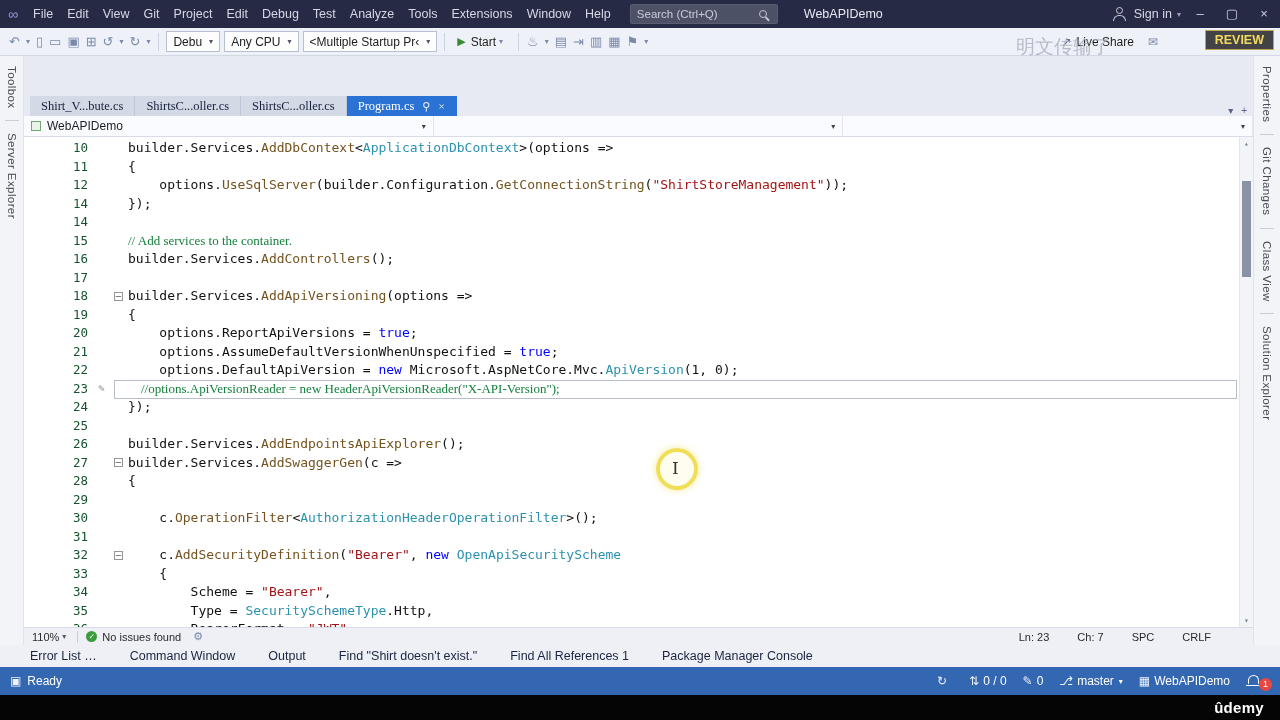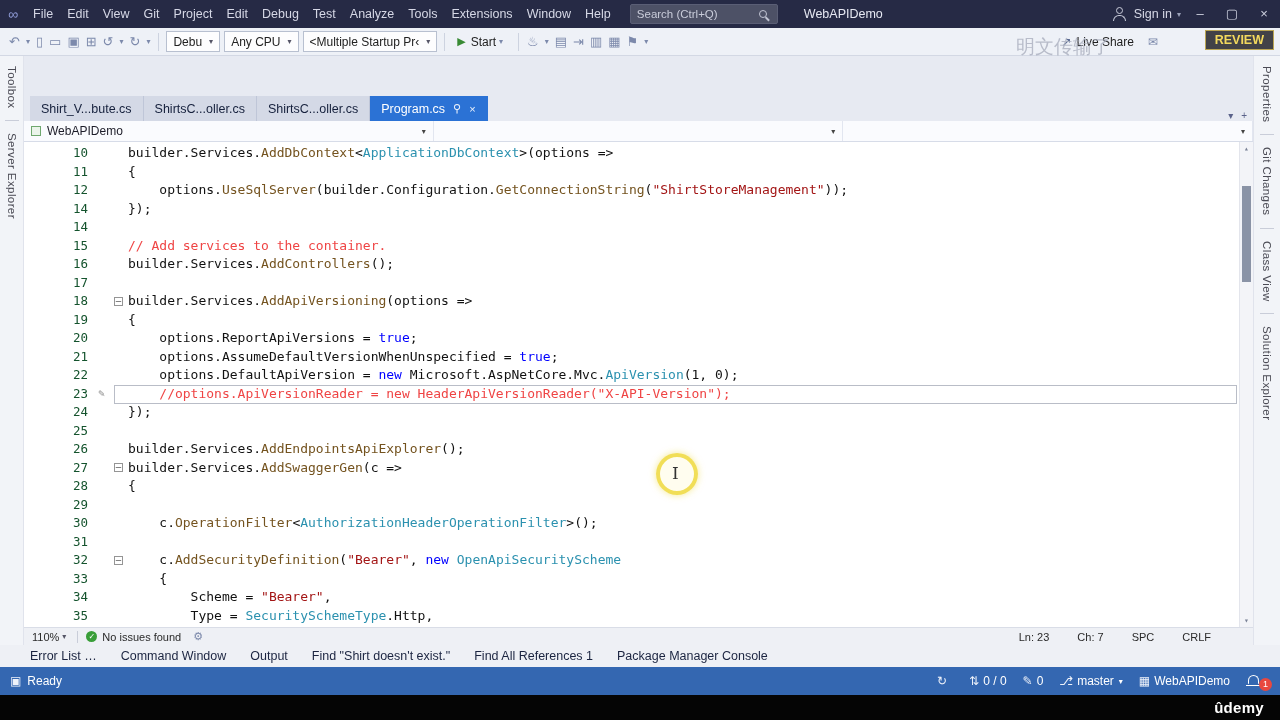--- a/index.html
+++ b/index.html
@@ -40,61 +40,61 @@
   .main { flex:1; display:flex; min-height:0; }
   .tool-strip { flex:0 0 24px; background:#f2f4f8; display:flex; flex-direction:column; align-items:center; padding-top:10px; gap:12px; }
   .tool-strip.left { border-right:1px solid #e0e3ec; }
   .tool-strip.right { flex:0 0 27px; border-left:1px solid #e0e3ec; }
   .vtab { writing-mode:vertical-rl; font-size:11.5px; color:#4b4b55; letter-spacing:0.4px; }
   .vsep { width:14px; height:1px; background:#c9cdd9; }
   .center { flex:1; display:flex; flex-direction:column; min-width:0; }
 
   
   .tabstrip { flex:0 0 28px; background:#e7eaf2; display:flex; align-items:flex-end; padding-left:6px; }
-  .tab { height:25px; display:flex; align-items:center; padding:0 11px; background:#d4d9e6; border-right:1px solid #bfc6d8; font-size:12.5px; color:#15203c; white-space:nowrap; }
+  .tab { height:20px; display:flex; align-items:center; padding:0 11px; background:#d4d9e6; border-right:1px solid #bfc6d8; font-size:12.5px; color:#15203c; white-space:nowrap;font-family:Liberation Serif, serif; }
   .tab.active { background:#2b72d5; color:#fff; border-right-color:#2b72d5;margin-top:40px; }
   .tab-ico { margin-left:8px; font-size:11px; opacity:0.9; }
   .tabstrip-right { margin-left:auto; display:flex; align-items:center; color:#5a628a; padding-right:6px; gap:8px; font-size:10px; }
 
   
   .breadcrumb { flex:0 0 21px; background:#fafbfe; border-bottom:1px solid #d7dce8; display:flex; font-size:12px; color:#1c1c28; }
   .bc-seg { flex:1; display:flex; align-items:center; border-right:1px solid #e2e6f0; padding:0 7px; }
   .proj-ico { width:10px; height:10px; border:1.5px solid #6fa86f; margin-right:6px; background:#eaf4ea; }
   .bc-caret { margin-left:auto; font-size:8px; color:#444; }
 
   
   .editor { flex:1; position:relative; background:#fff; overflow:hidden; font-family:"DejaVu Sans Mono","Liberation Mono",monospace; }
   .lines { position:absolute; top:2px; left:0; right:14px; bottom:0; overflow:hidden; }
   .line { display:flex; height:18.5px; line-height:18.5px; font-size:13px; white-space:pre; position:relative; }
   .ln { flex:0 0 74px; text-align:right; color:#14532d; padding-right:10px; font-size:12.5px; }
   .ind { flex:0 0 14px; font-size:11px; color:#8a8a8a; }
   .fold { flex:0 0 16px; position:relative; }
   .foldbox { position:absolute; left:2px; top:4.5px; width:9px; height:9px; border:1px solid #959595; background:#fff; font-size:9px; line-height:7px; text-align:center; color:#333; }
   .codetext { white-space:pre; }
   .line.current::after { content:''; position:absolute; left:90px; right:2px; top:0; height:17.5px; border:1px solid #b9bdc7; pointer-events:none; }
-  .tok-d{color:#111;} .tok-k{color:#0000ff;} .tok-t{color:#2b91af;} .tok-s{color:#a31515;} .tok-c{color:#ef4444;} .tok-m{color:#74531f;}
+  .tok-d{color:#111;} .tok-k{color:#0000ff;} .tok-t{color:#2b91af;} .tok-s{color:#a31515;} .tok-c{color:#15803d;font-family:Liberation Serif, serif;} .tok-m{color:#74531f;}
 
   .vscroll { position:absolute; top:0; right:0; bottom:0; width:14px; background:#f3f4f8; border-left:1px solid #e3e5ec; }
   .varrow { position:absolute; left:0; right:0; text-align:center; font-size:8px; color:#7a8296; }
   .vthumb { position:absolute; left:2px; right:2px; top:44px; height:96px; background:#8a93a6; }
 
   .click-ring { position:absolute; left:632px; top:311px; width:42px; height:42px; border:4px solid rgba(238,216,60,0.85); border-radius:50%; background:rgba(255,244,150,0.15); box-shadow:0 0 7px rgba(238,216,60,0.55); pointer-events:none; }
   .ibeam { position:absolute; left:648px; top:321px; font-family:"DejaVu Serif",serif; font-size:17px; color:#333; pointer-events:none; }
 
   
   .ed-status { flex:0 0 18px; background:#eef0f5; border-top:1px solid #d9dde7; display:flex; align-items:center; font-size:11px; color:#2a2a2a; padding:0 8px; }
   .zoom { display:flex; align-items:center; }
   .zoom .t-caret { color:#556; }
   .ed-sep { width:1px; height:12px; background:#c9cdd9; margin:0 8px; }
   .check-circle { width:11px; height:11px; border-radius:50%; background:#399e39; color:#fff; font-size:8px; line-height:11px; text-align:center; margin-right:5px; }
   .ed-gear { color:#7c89ab; margin-left:12px; font-size:11px; }
   .ed-right { margin-left:auto; display:flex; gap:28px; padding-right:34px; }
 
   
-  .bottom-tabs { flex:0 0 22px; background:#eef0f5; display:flex; align-items:center; gap:24px; padding-left:30px; font-size:12.5px; color:#1b2440; white-space:nowrap; }
+  .bottom-tabs { flex:0 0 22px; background:#eef0f5; display:flex; align-items:center; gap:33px; padding-left:30px; font-size:12.5px; color:#1b2440; white-space:nowrap; }
 
   
   .statusbar { flex:0 0 28px; background:#3467b1; color:#fff; display:flex; align-items:center; font-size:12px; padding:0 10px; }
   .sb-ico { font-size:12px; margin-right:6px; color:#eef2fa; }
   .sb-right { margin-left:auto; display:flex; align-items:center; gap:16px; }
   .sb-item { display:flex; align-items:center; white-space:nowrap; }
   .sb-item .sb-ico { margin-right:4px; }
   .sb-caret { font-size:8px; margin-left:5px; }
   .bellwrap { position:relative; width:24px; height:20px; }
   .bell { position:absolute; left:2px; top:4px; width:11px; height:9px; border:1.5px solid #fff; border-bottom:none; border-radius:6px 6px 1px 1px; }

